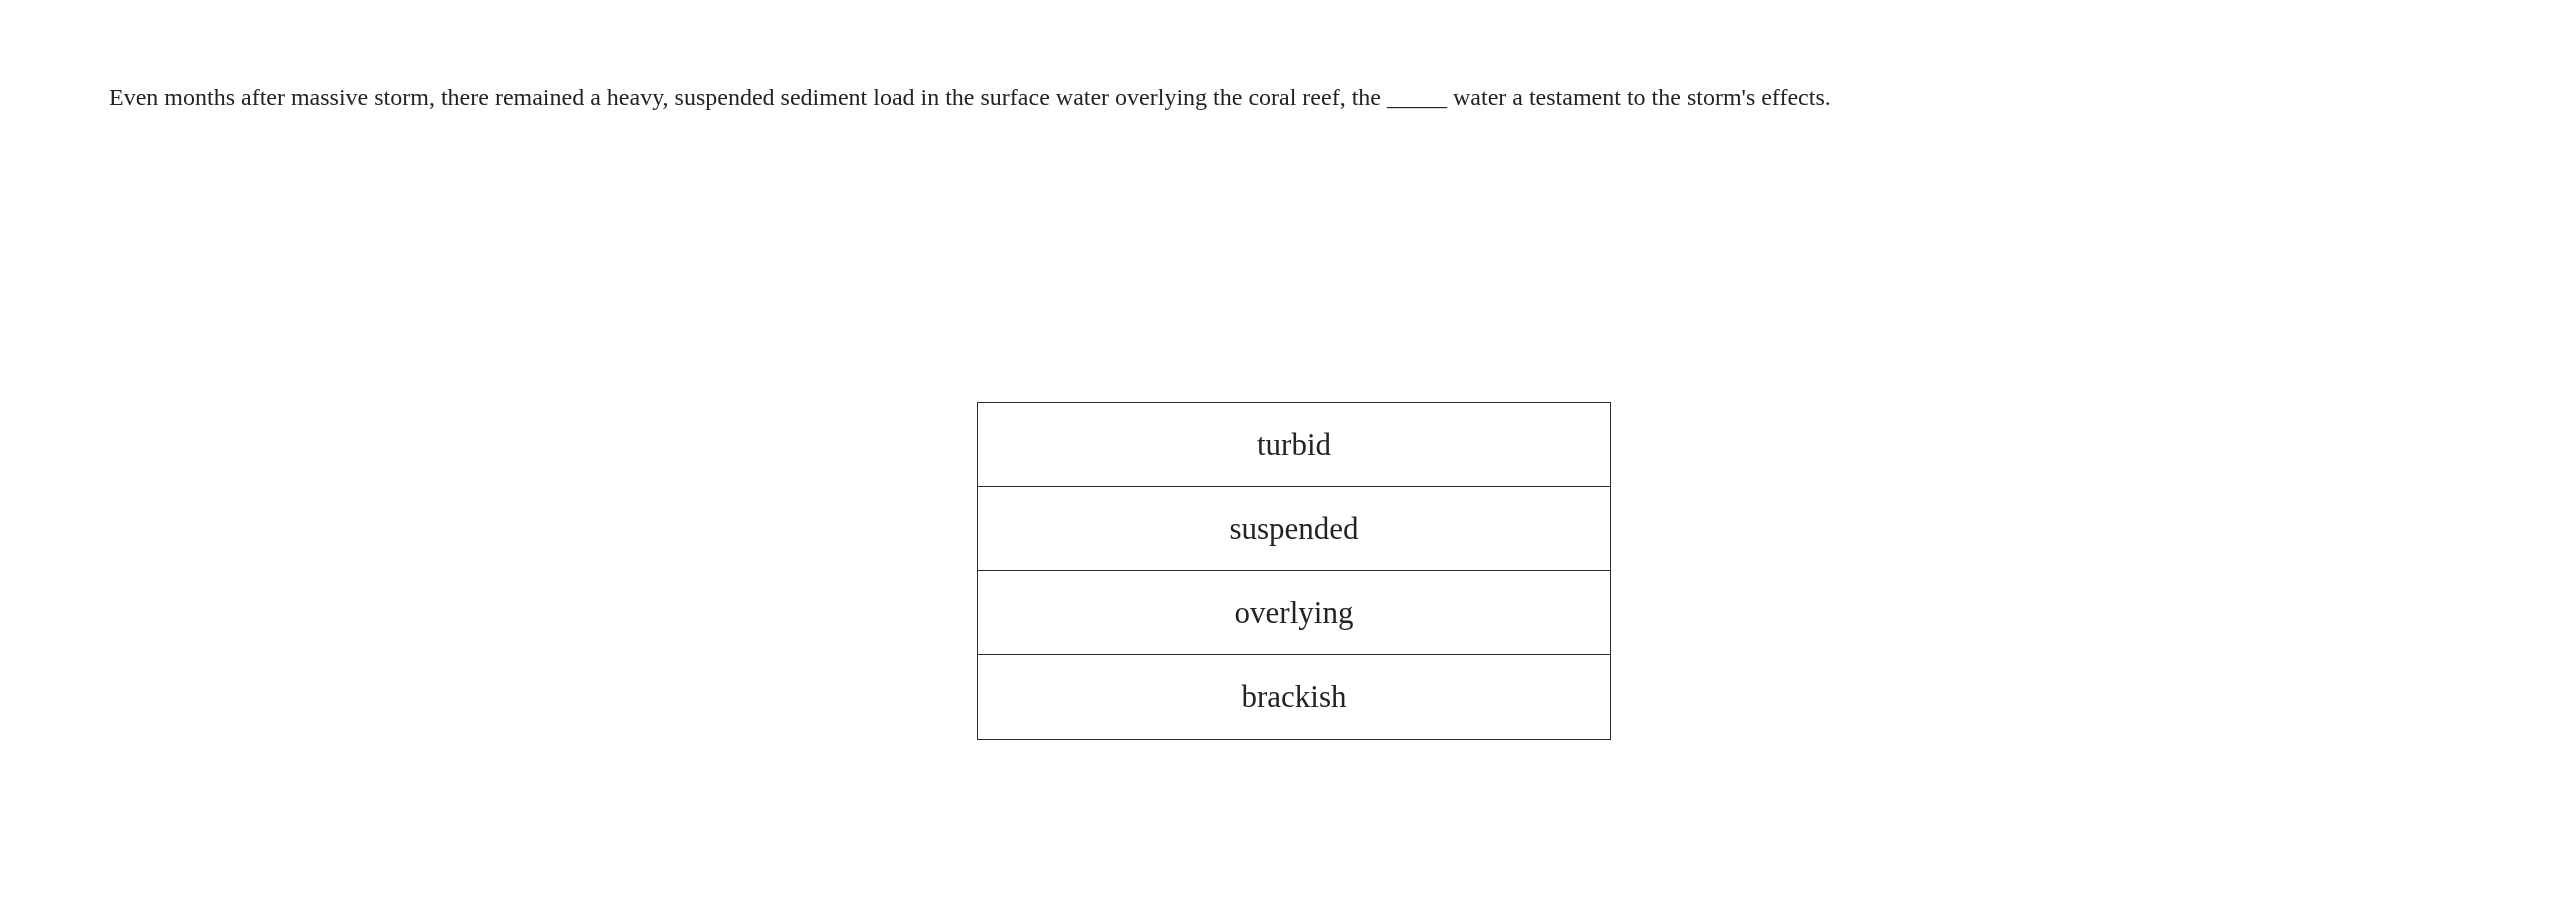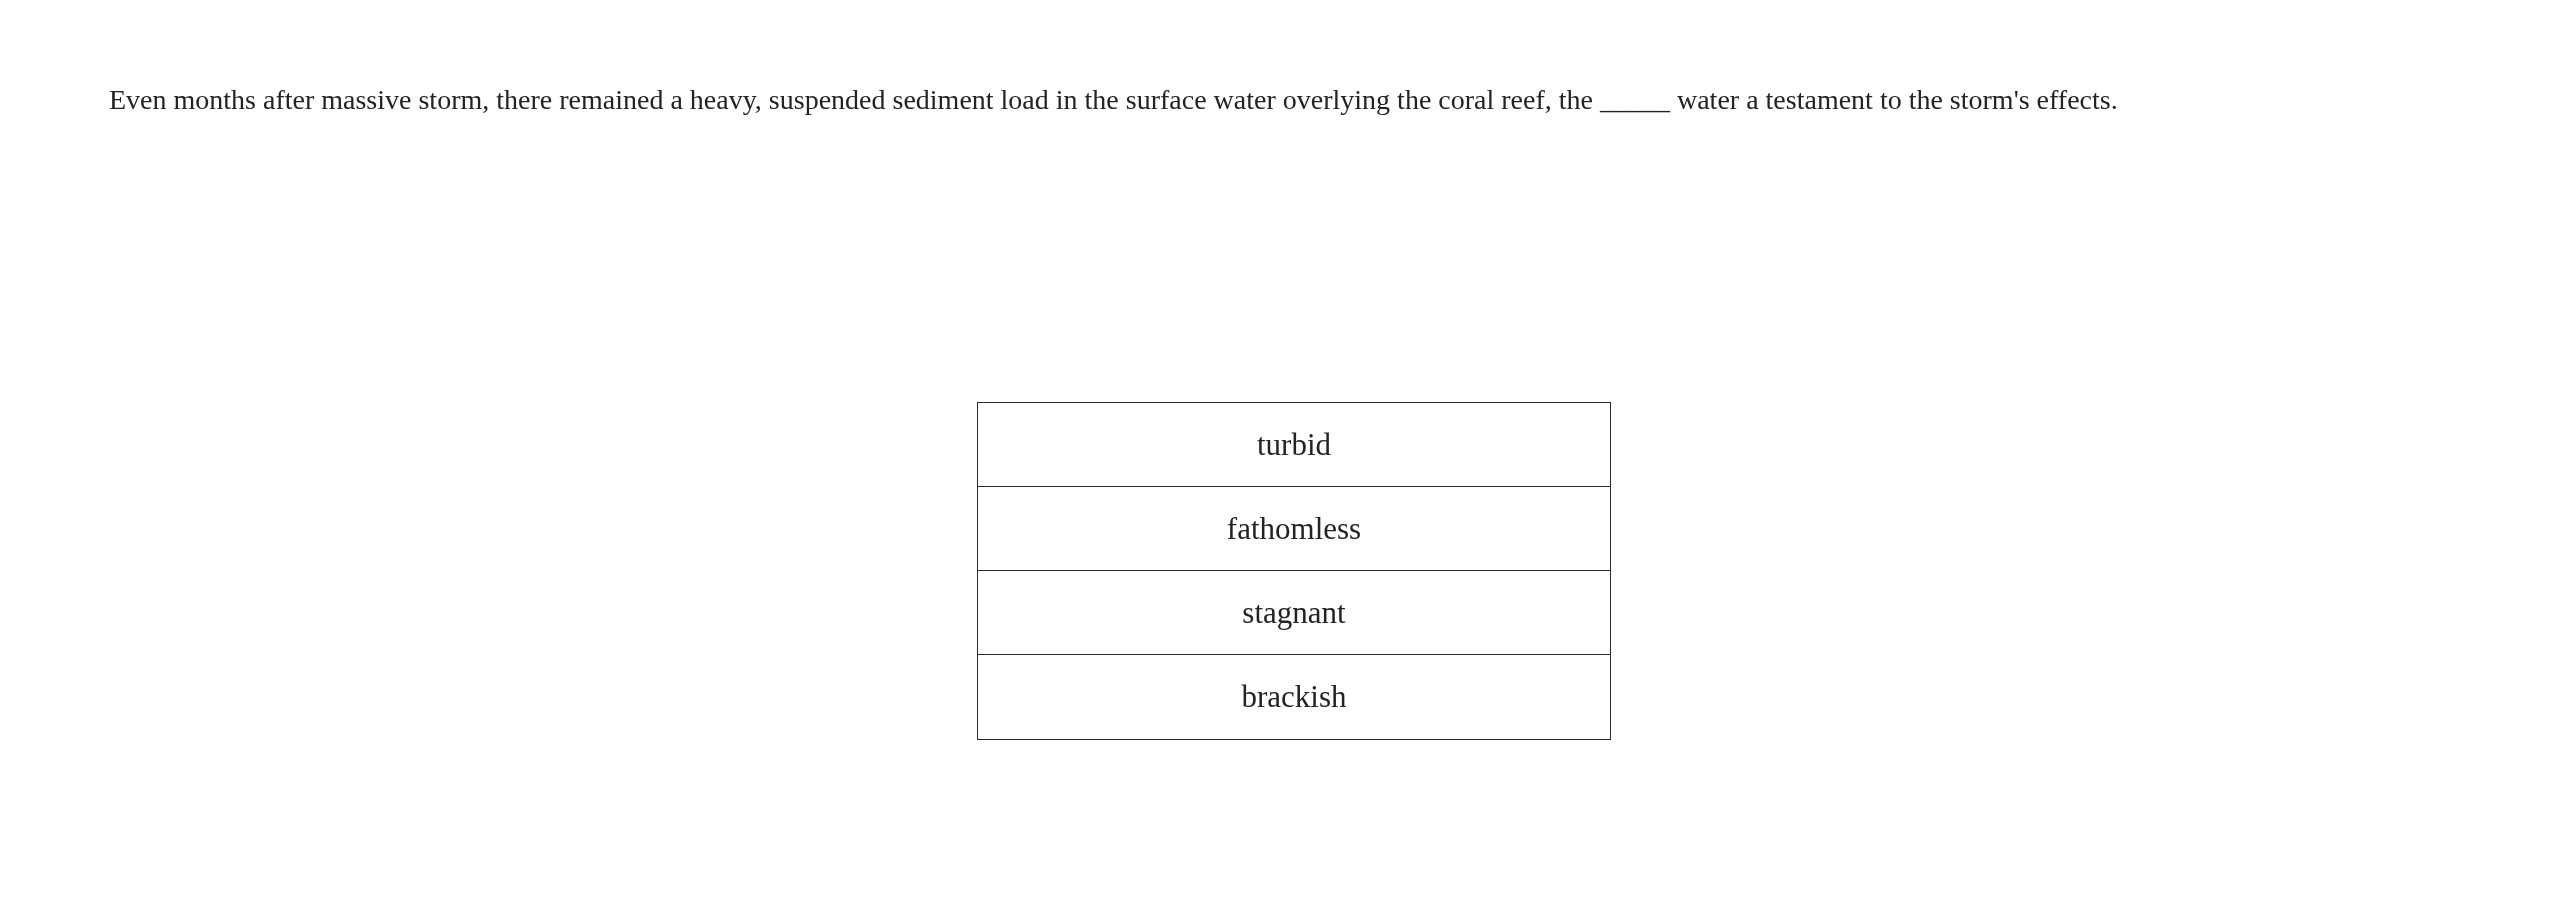--- a/index.html
+++ b/index.html
@@ -15,21 +15,21 @@
     position: relative;
     overflow: hidden;
   }
   .question-block {
     position: absolute;
     left: 109px;
     top: 78px;
     width: 2345px;
   }
   .question-text {
-    font-size: 28px;
+    font-size: 24px;
     line-height: 1.6;
     color: #232323;
     font-family: "Liberation Serif", "DejaVu Serif", serif;
     white-space: pre-wrap;
   }
   .options-wrap {
     position: absolute;
     left: 977px;
     top: 402px;
     width: 634px;
@@ -61,22 +61,22 @@
 
 <div class="question-block">
   <div class="question-text">Even months after massive storm, there remained a heavy, suspended sediment load in the surface water overlying the coral reef, the _____ water a testament to the storm's effects.</div>
 </div>
 
 <div class="options-wrap">
   <div class="option-row">
     <span class="option-label">turbid</span>
   </div>
   <div class="option-row">
-    <span class="option-label">fathomless</span>
+    <span class="option-label">suspended</span>
   </div>
   <div class="option-row">
-    <span class="option-label">stagnant</span>
+    <span class="option-label">overlying</span>
   </div>
   <div class="option-row">
     <span class="option-label">brackish</span>
   </div>
 </div>
 
 
 </body></html>

